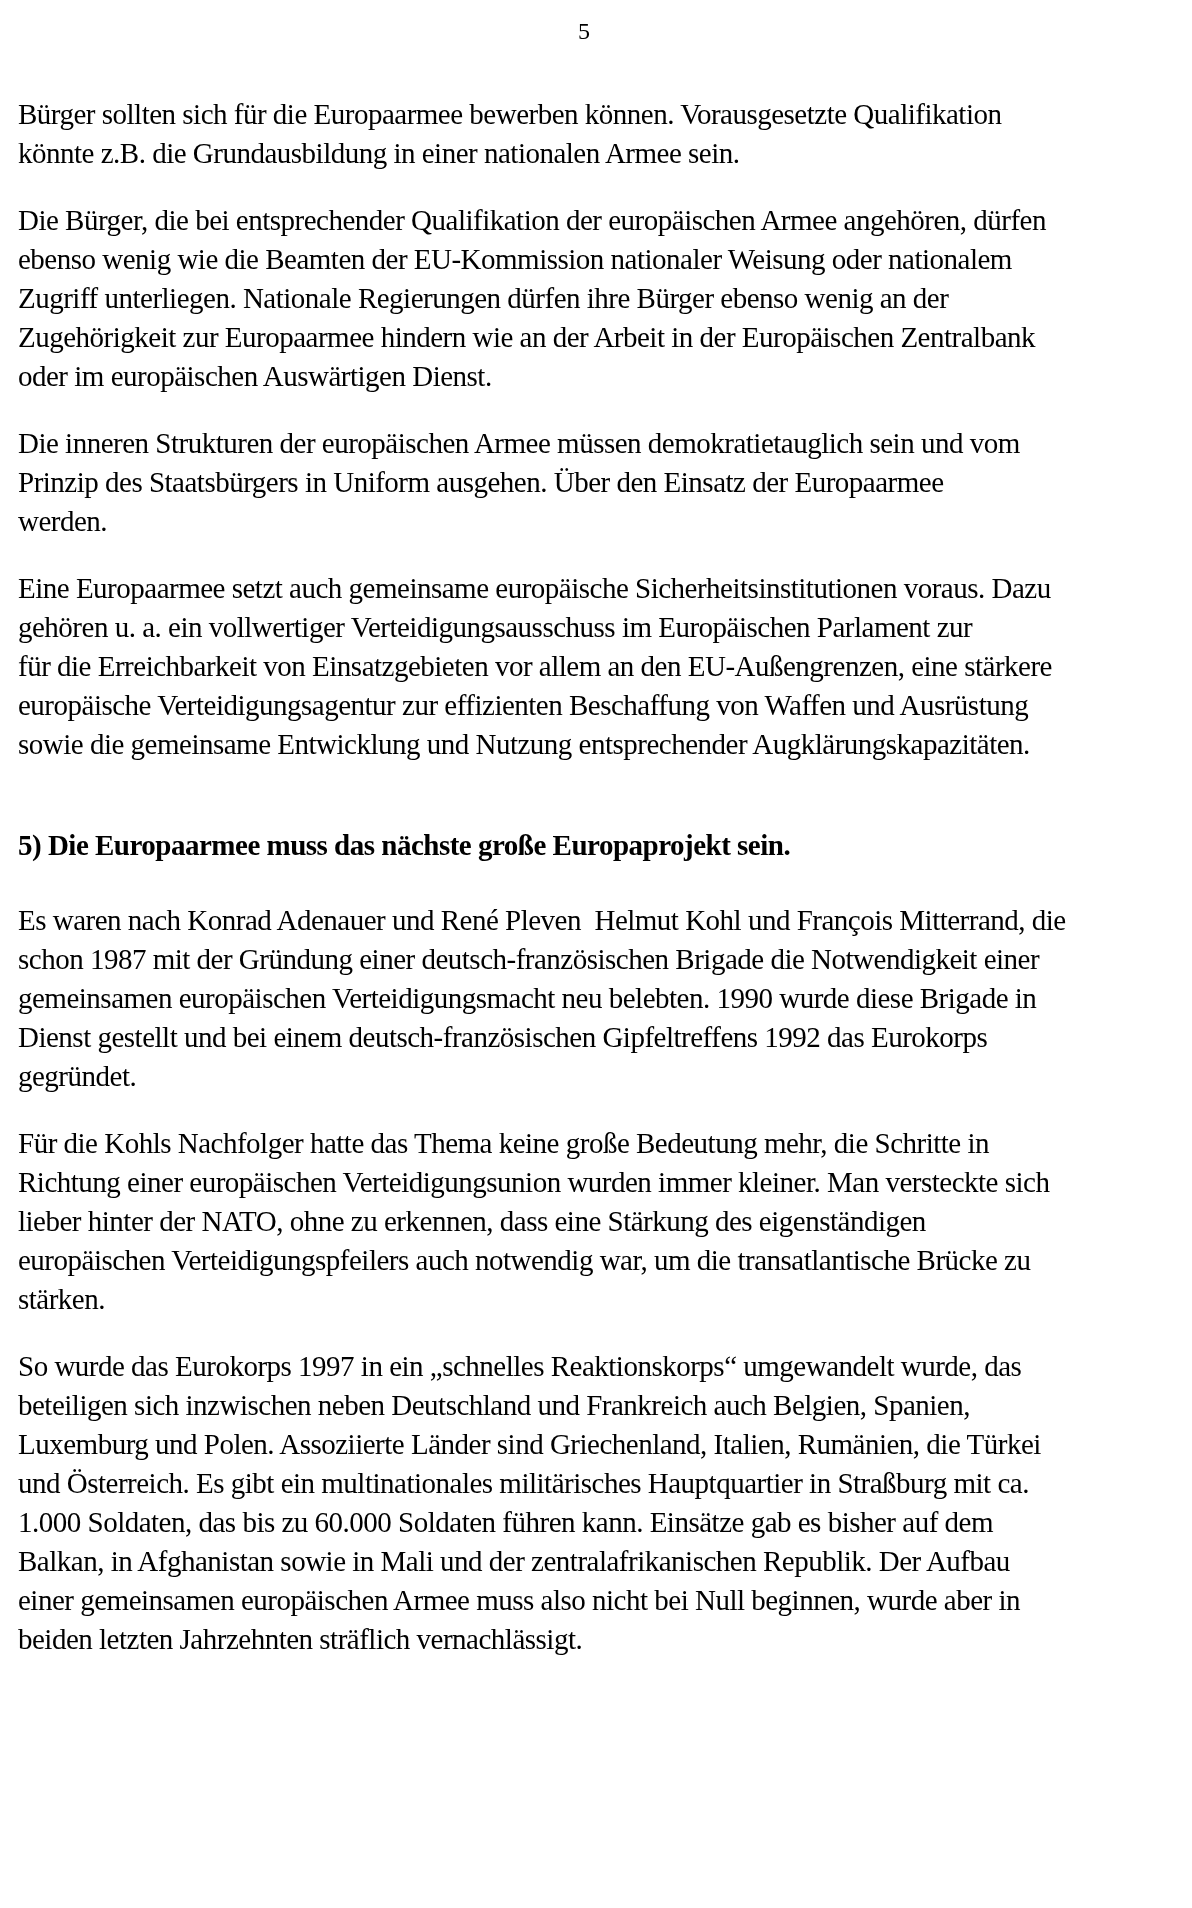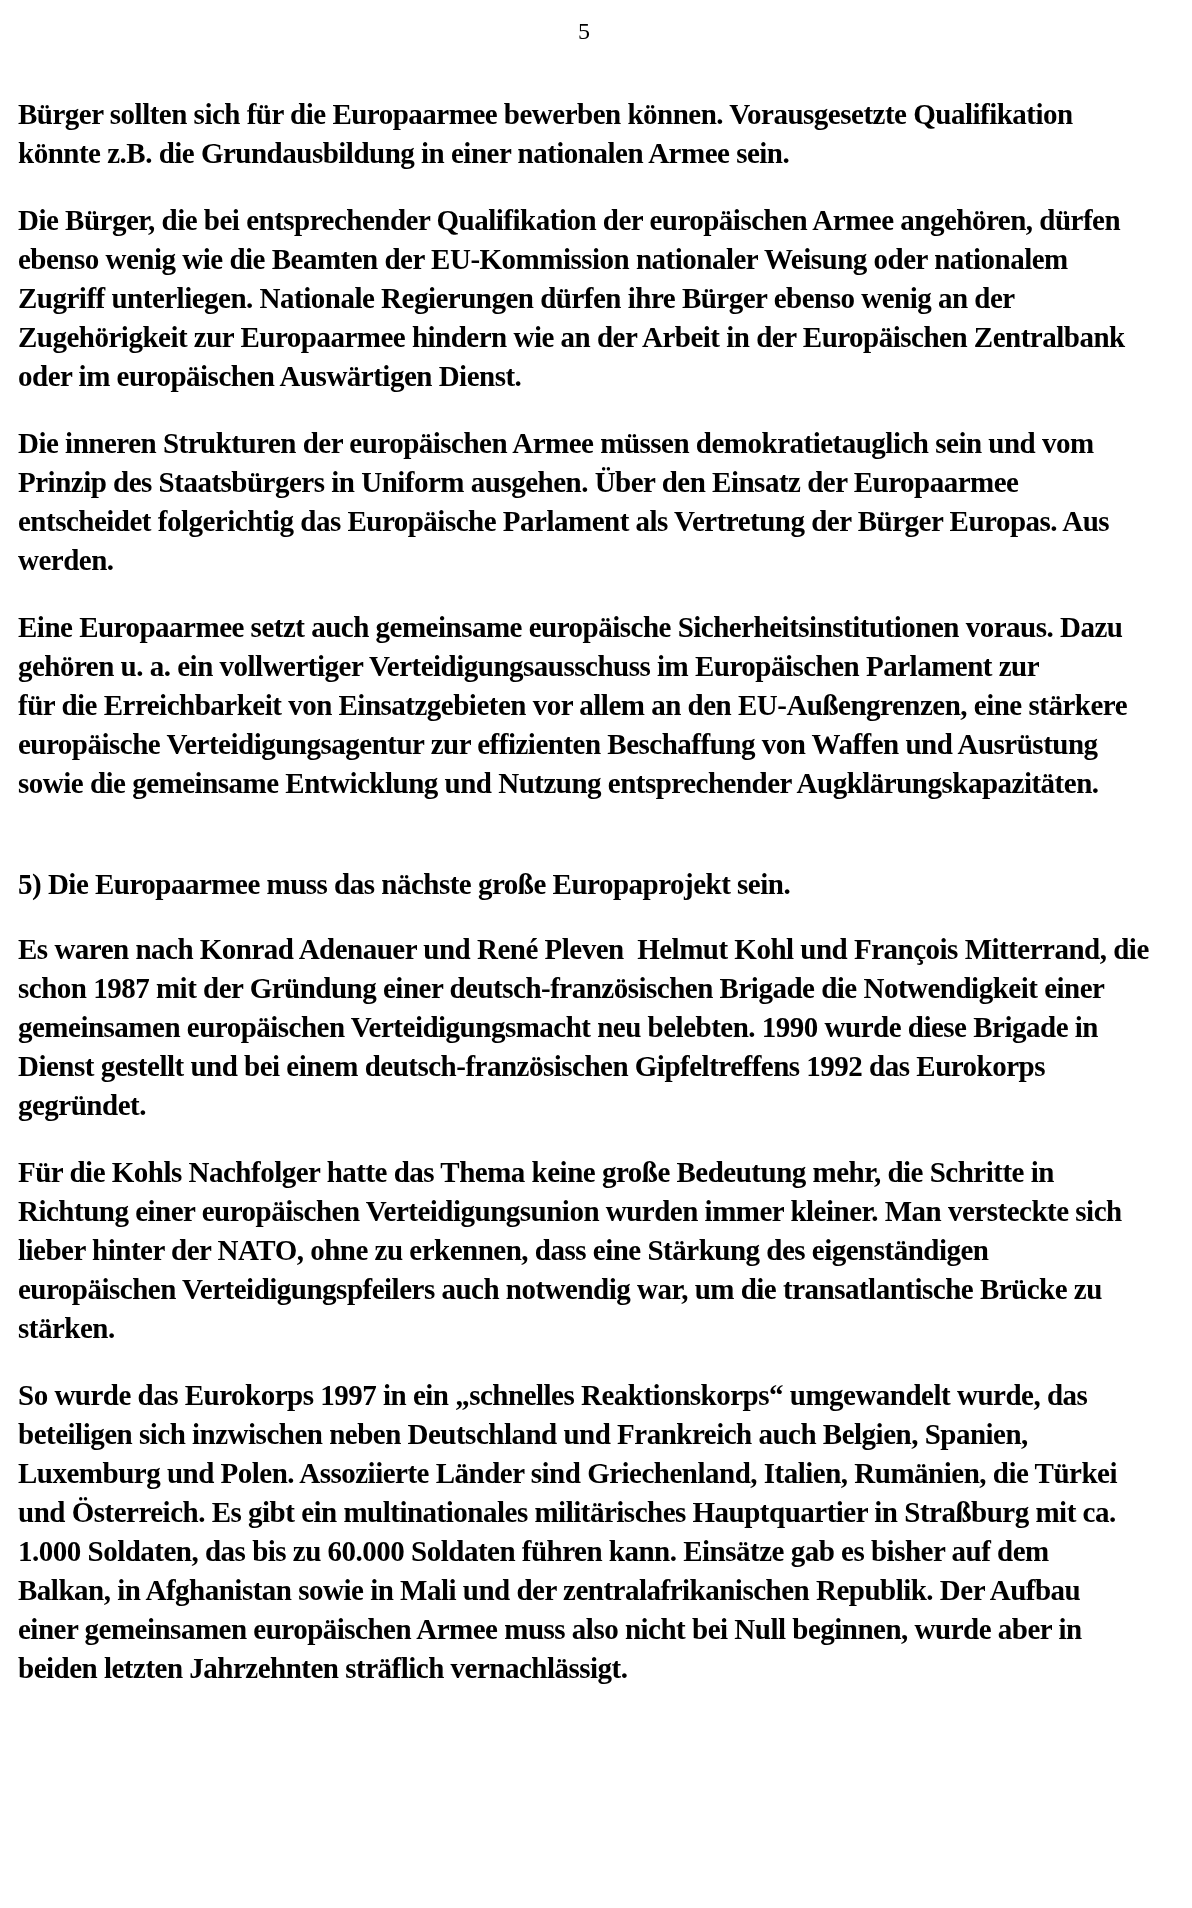--- a/index.html
+++ b/index.html
@@ -24,24 +24,24 @@
     background: #ffffff;
   }
   .page-number {
     text-align: center;
     font-size: 24px;
     letter-spacing: 0;
     margin: 0 0 44px 0;
   }
   .para {
     margin: 0 0 28px 0;
-    font-weight: bold;
+    font-weight: normal;
   }
   .heading {
-    margin: 62px 0 26px 0;
+    margin: 62px 0 36px 0;
     font-weight: bold;
   }
   .line {
     white-space: pre;
   }
 </style>
 </head>
 <body>
 
 <div class="page">
@@ -54,21 +54,20 @@
       <div class="para">
         <div class="line">Die Bürger, die bei entsprechender Qualifikation der europäischen Armee angehören, dürfen</div>
         <div class="line">ebenso wenig wie die Beamten der EU-Kommission nationaler Weisung oder nationalem</div>
         <div class="line">Zugriff unterliegen. Nationale Regierungen dürfen ihre Bürger ebenso wenig an der</div>
         <div class="line">Zugehörigkeit zur Europaarmee hindern wie an der Arbeit in der Europäischen Zentralbank</div>
         <div class="line">oder im europäischen Auswärtigen Dienst.</div>
       </div>
       <div class="para">
         <div class="line">Die inneren Strukturen der europäischen Armee müssen demokratietauglich sein und vom</div>
         <div class="line">Prinzip des Staatsbürgers in Uniform ausgehen. Über den Einsatz der Europaarmee</div>
-        <div class="line">entscheidet folgerichtig das Europäische Parlament als Vertretung der Bürger Europas. Aus</div>
         <div class="line">werden.</div>
       </div>
       <div class="para">
         <div class="line">Eine Europaarmee setzt auch gemeinsame europäische Sicherheitsinstitutionen voraus. Dazu</div>
         <div class="line">gehören u. a. ein vollwertiger Verteidigungsausschuss im Europäischen Parlament zur</div>
         <div class="line">für die Erreichbarkeit von Einsatzgebieten vor allem an den EU-Außengrenzen, eine stärkere</div>
         <div class="line">europäische Verteidigungsagentur zur effizienten Beschaffung von Waffen und Ausrüstung</div>
         <div class="line">sowie die gemeinsame Entwicklung und Nutzung entsprechender Augklärungskapazitäten.</div>
       </div>
       <div class="heading">

